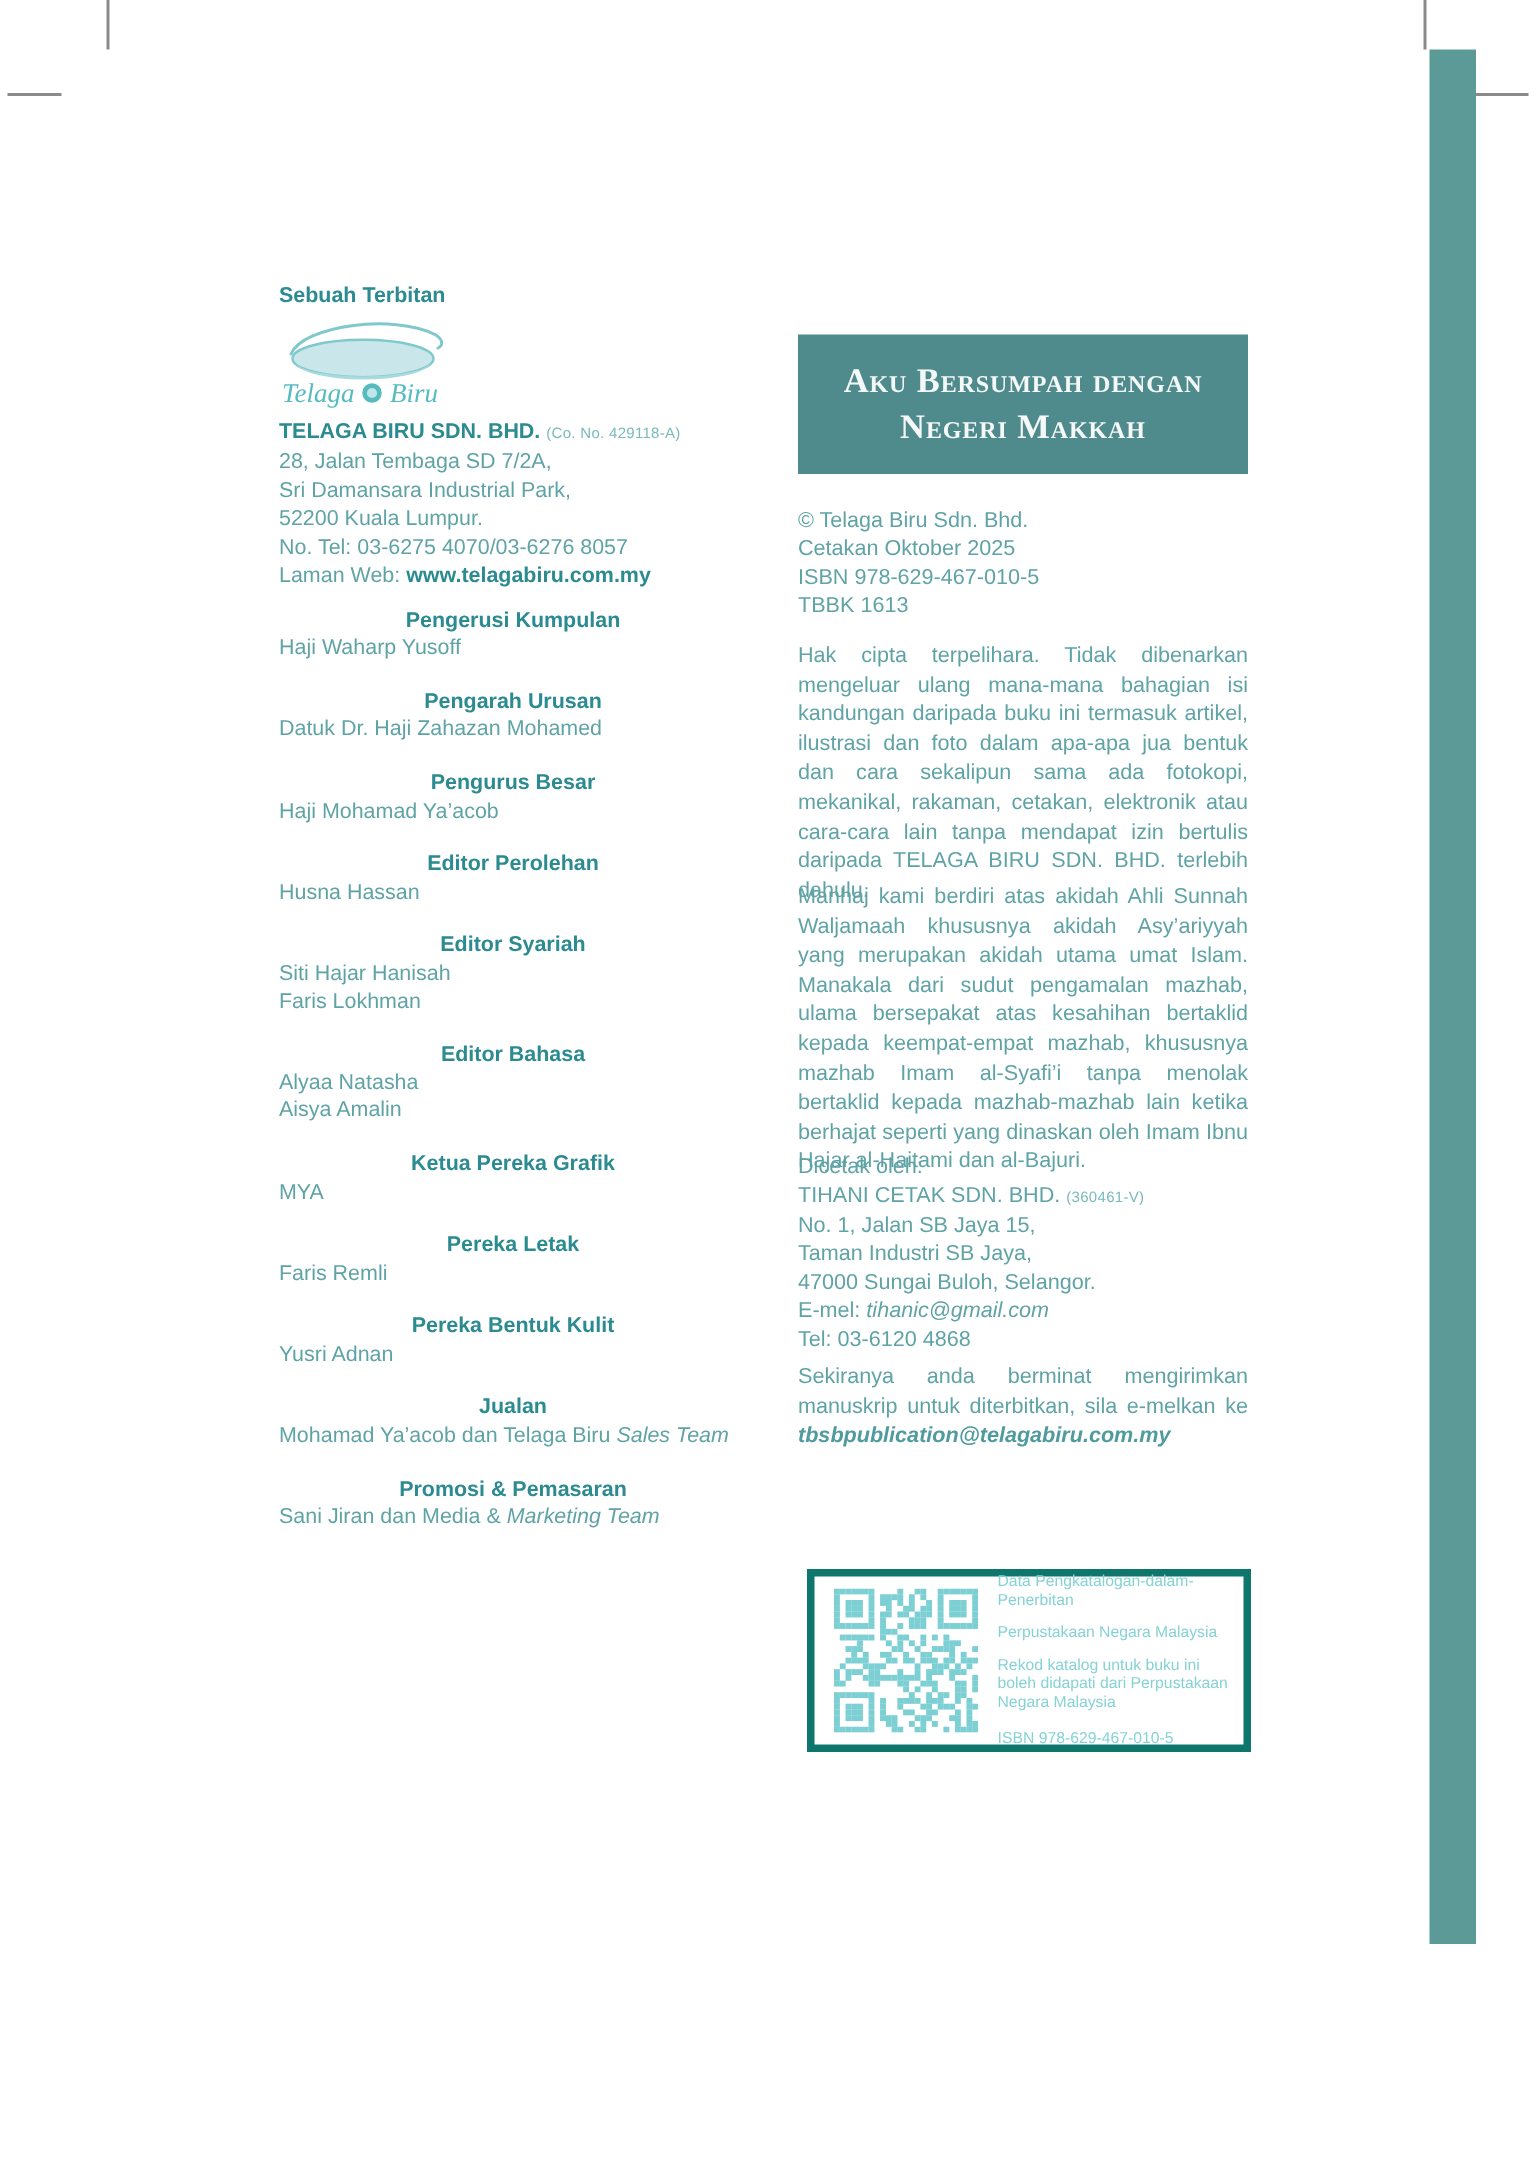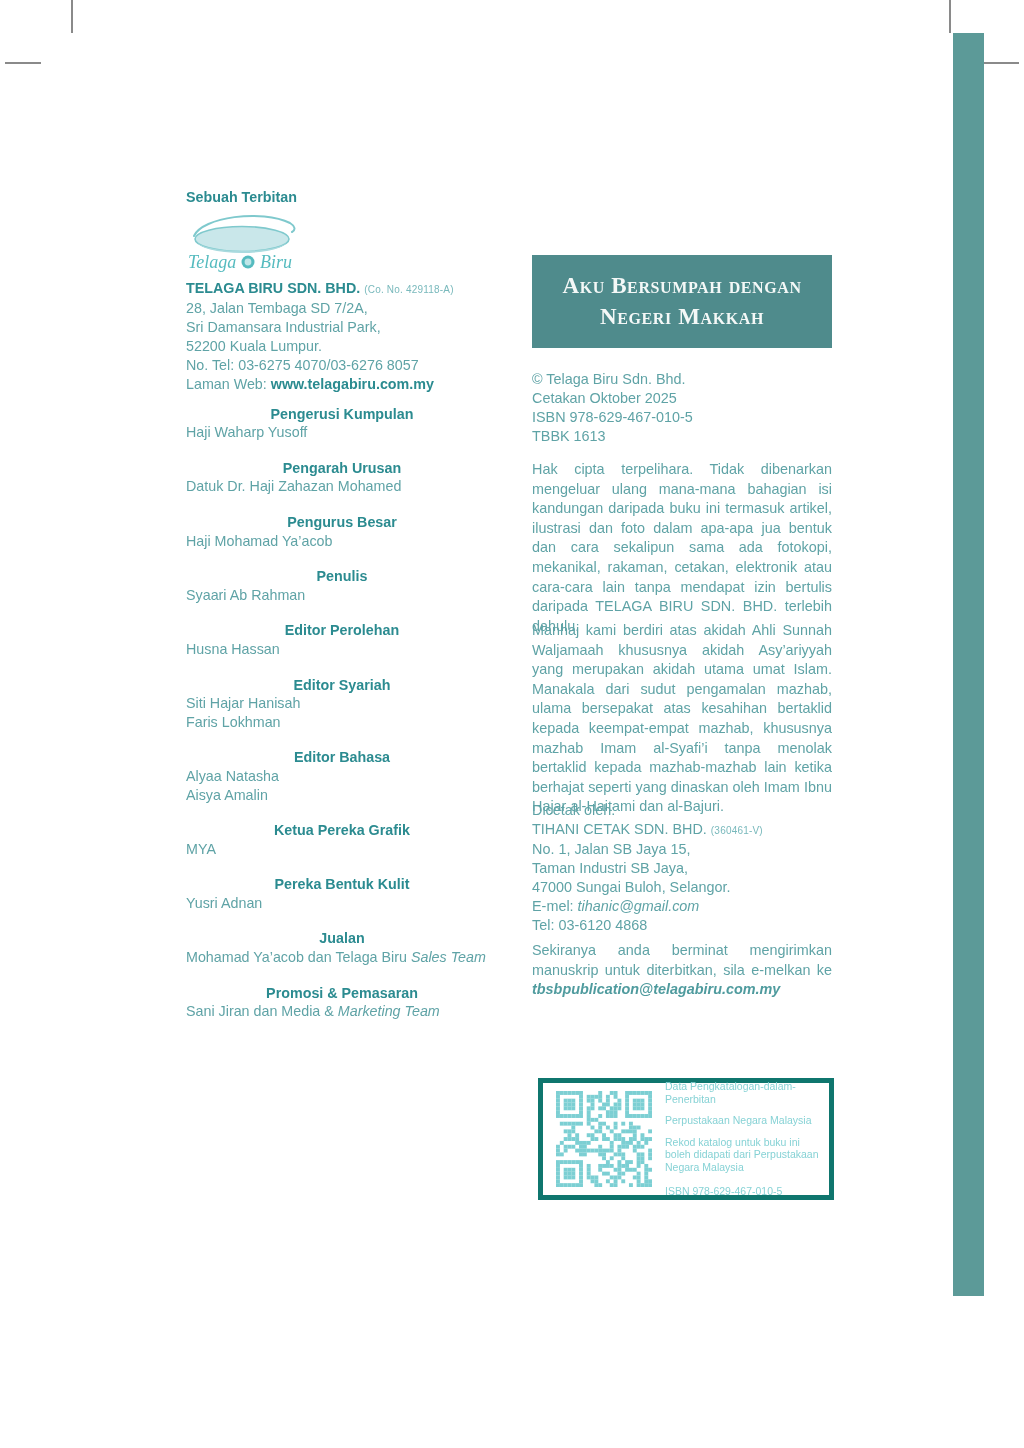--- a/index.html
+++ b/index.html
@@ -32,21 +32,21 @@
   .publisher{margin-top:4px;line-height:19px;}
   .tiny{font-size:10px;color:#79b9bc;letter-spacing:0.2px;}
   .staff{margin-top:11px;}
   .staff-block{margin-bottom:17px;}
   .staff-block .role{font-weight:bold;color:var(--bold-teal);text-align:center;}
   .staff-block .name{color:var(--text-teal);}
   .staff-block .name em{font-style:italic;}
 
   
   .right-col{position:absolute;left:532px;top:223px;width:300px;color:var(--text-teal);font-size:14.4px;}
-  .right-col > *{position:absolute;left:0;width:300px;margin-top:32px;}
+  .right-col > *{position:absolute;left:0;width:300px;}
   .title-box{top:0;height:93px;background:var(--title-bg);color:#f4f8f7;text-align:center;
     font-family:"Liberation Serif",serif;font-variant:small-caps;font-weight:600;
     font-size:23px;line-height:31px;letter-spacing:0.6px;padding-top:15px;}
   .copyright{top:115px;line-height:19px;}
   .just{text-align:justify;line-height:19.6px;}
   .para1{top:205px;}
   .para2{top:366px;}
   .printer{top:546px;line-height:19px;}
   .printer .em-italic{font-style:italic;}
   .manuscript{top:686px;}
@@ -103,40 +103,40 @@
         </div>
         <div class="staff-block">
           <div class="role">Pengarah Urusan</div>
           <div class="name">Datuk Dr. Haji Zahazan Mohamed</div>
         </div>
         <div class="staff-block">
           <div class="role">Pengurus Besar</div>
           <div class="name">Haji Mohamad Ya’acob</div>
         </div>
         <div class="staff-block">
-          <div class="role">Penulis</div>
-          <div class="name">Syaari Ab Rahman</div>
-        </div>
-        <div class="staff-block">
           <div class="role">Editor Perolehan</div>
           <div class="name">Husna Hassan</div>
         </div>
         <div class="staff-block">
           <div class="role">Editor Syariah</div>
           <div class="name">Siti Hajar Hanisah</div>
           <div class="name">Faris Lokhman</div>
         </div>
         <div class="staff-block">
           <div class="role">Editor Bahasa</div>
           <div class="name">Alyaa Natasha</div>
           <div class="name">Aisya Amalin</div>
         </div>
         <div class="staff-block">
           <div class="role">Ketua Pereka Grafik</div>
           <div class="name">MYA</div>
+        </div>
+        <div class="staff-block">
+          <div class="role">Pereka Letak</div>
+          <div class="name">Faris Remli</div>
         </div>
         <div class="staff-block">
           <div class="role">Pereka Bentuk Kulit</div>
           <div class="name">Yusri Adnan</div>
         </div>
         <div class="staff-block">
           <div class="role">Jualan</div>
           <div class="name">Mohamad Ya’acob dan Telaga Biru <em>Sales Team</em></div>
         </div>
         <div class="staff-block">

